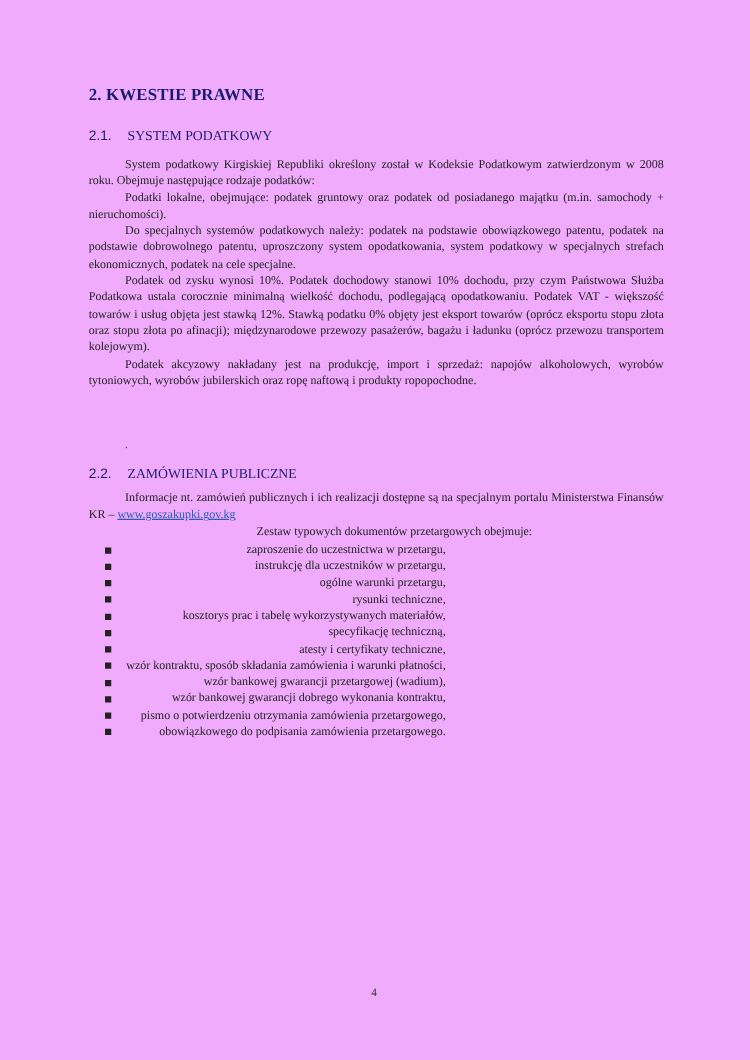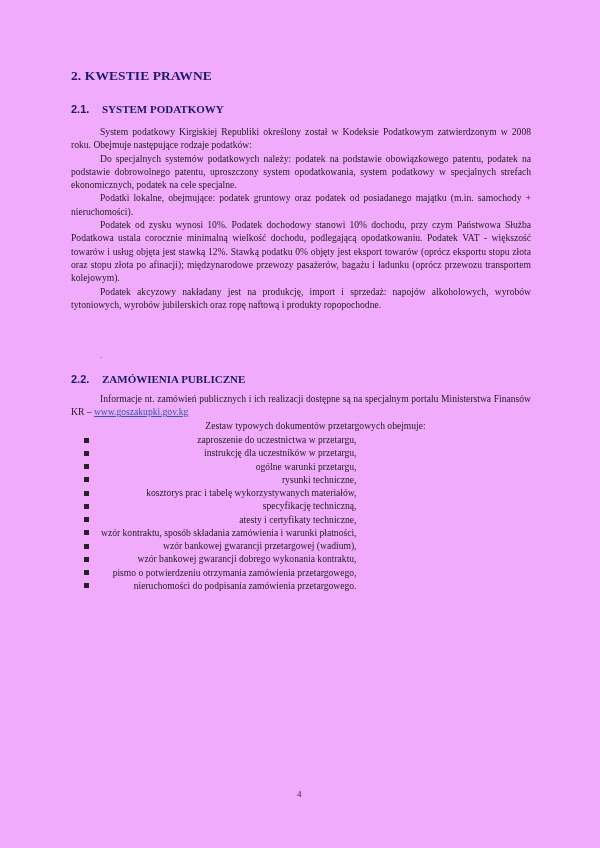--- a/index.html
+++ b/index.html
@@ -1,19 +1,19 @@
 <!DOCTYPE html>
 <html><head>
 <meta charset="utf-8">
 <style>
   html, body { margin:0; padding:0; background:#ffffff; }
   body { width:600px; height:848px; position:relative; overflow:hidden; }
   .page { position:absolute; left:0; top:0; width:600px; height:848px; background:#f0abfc; }
   .h1 { position:absolute; left:71px; top:68px; font-family:"Liberation Serif", serif; font-weight:bold; font-size:13.5px; color:#1a1a6e; letter-spacing:0.1px; }
-  .h2 { position:absolute; left:71px; font-family:"Liberation Serif", serif; font-weight:bold; font-size:11px; color:#1a1a6e; }
+  .h2 { position:absolute; left:71px; font-family:"Liberation Serif", serif; font-weight:normal; font-size:11px; color:#1a1a6e; }
   .h2 .num { font-family:"Liberation Sans", sans-serif; display:inline-block; width:31px; }
   .body { position:absolute; left:71px; width:460px; font-family:"Liberation Serif", serif; font-size:9.6px; line-height:13.3px; color:#222; text-align:justify; }
   .body p { margin:0; text-indent:29px; }
   .body p.nojust { text-align:center; }
   .dot { position:absolute; left:100px; top:350px; font-family:"Liberation Serif", serif; font-size:9px; color:#444; }
   .link { color:#2a5db0; text-decoration:underline; }
   ul.bullets { position:absolute; left:71px; top:433px; margin:0; padding:0; list-style:none; font-family:"Liberation Serif", serif; font-size:9.6px; line-height:13.25px; color:#222; }
   ul.bullets li { position:relative; padding-left:30px;text-align:right; }
   ul.bullets li .sq { position:absolute; left:13px; top:4.5px; width:5px; height:5px; background:#222; }
   .pagenum { position:absolute; left:297px; top:789px; font-family:"Liberation Serif", serif; font-size:9px; color:#333; }
@@ -24,22 +24,22 @@
 <div class="page">
 
   <div class="h1">2. KWESTIE PRAWNE</div>
 
   <div class="h2" style="top:103px;">
     <span class="num">2.1.</span><span>SYSTEM PODATKOWY</span>
   </div>
 
   <div class="body" style="top:125px;">
     <p>System podatkowy Kirgiskiej Republiki określony został w Kodeksie Podatkowym zatwierdzonym w 2008 roku. Obejmuje następujące rodzaje podatków:</p>
+    <p>Podatki lokalne, obejmujące: podatek gruntowy oraz podatek od posiadanego majątku (m.in. samochody + nieruchomości).</p>
     <p>Do specjalnych systemów podatkowych należy: podatek na podstawie obowiązkowego patentu, podatek na podstawie dobrowolnego patentu, uproszczony system opodatkowania, system podatkowy w specjalnych strefach ekonomicznych, podatek na cele specjalne.</p>
-    <p>Podatki lokalne, obejmujące: podatek gruntowy oraz podatek od posiadanego majątku (m.in. samochody + nieruchomości).</p>
     <p>Podatek od zysku wynosi 10%. Podatek dochodowy stanowi 10% dochodu, przy czym Państwowa Służba Podatkowa ustala corocznie minimalną wielkość dochodu, podlegającą opodatkowaniu. Podatek VAT - większość towarów i usług objęta jest stawką 12%. Stawką podatku 0% objęty jest eksport towarów (oprócz eksportu stopu złota oraz stopu złota po afinacji); międzynarodowe przewozy pasażerów, bagażu i ładunku (oprócz przewozu transportem kolejowym).</p>
     <p>Podatek akcyzowy nakładany jest na produkcję, import i sprzedaż: napojów alkoholowych, wyrobów tytoniowych, wyrobów jubilerskich oraz ropę naftową i produkty ropopochodne.</p>
   </div>
 
   <div class="dot">.</div>
 
   <div class="h2" style="top:373px;">
     <span class="num">2.2.</span><span>ZAMÓWIENIA PUBLICZNE</span>
   </div>
 
@@ -53,17 +53,17 @@
     <li><span class="sq"></span><span>instrukcję dla uczestników w przetargu,</span></li>
     <li><span class="sq"></span><span>ogólne warunki przetargu,</span></li>
     <li><span class="sq"></span><span>rysunki techniczne,</span></li>
     <li><span class="sq"></span><span>kosztorys prac i tabelę wykorzystywanych materiałów,</span></li>
     <li><span class="sq"></span><span>specyfikację techniczną,</span></li>
     <li><span class="sq"></span><span>atesty i certyfikaty techniczne,</span></li>
     <li><span class="sq"></span><span>wzór kontraktu, sposób składania zamówienia i warunki płatności,</span></li>
     <li><span class="sq"></span><span>wzór bankowej gwarancji przetargowej (wadium),</span></li>
     <li><span class="sq"></span><span>wzór bankowej gwarancji dobrego wykonania kontraktu,</span></li>
     <li><span class="sq"></span><span>pismo o potwierdzeniu otrzymania zamówienia przetargowego,</span></li>
-    <li><span class="sq"></span><span>nieruchomości do podpisania zamówienia przetargowego.</span></li>
+    <li><span class="sq"></span><span>obowiązkowego do podpisania zamówienia przetargowego.</span></li>
   </ul>
 
   <div class="pagenum">4</div>
 </div>
 
 </body></html>

